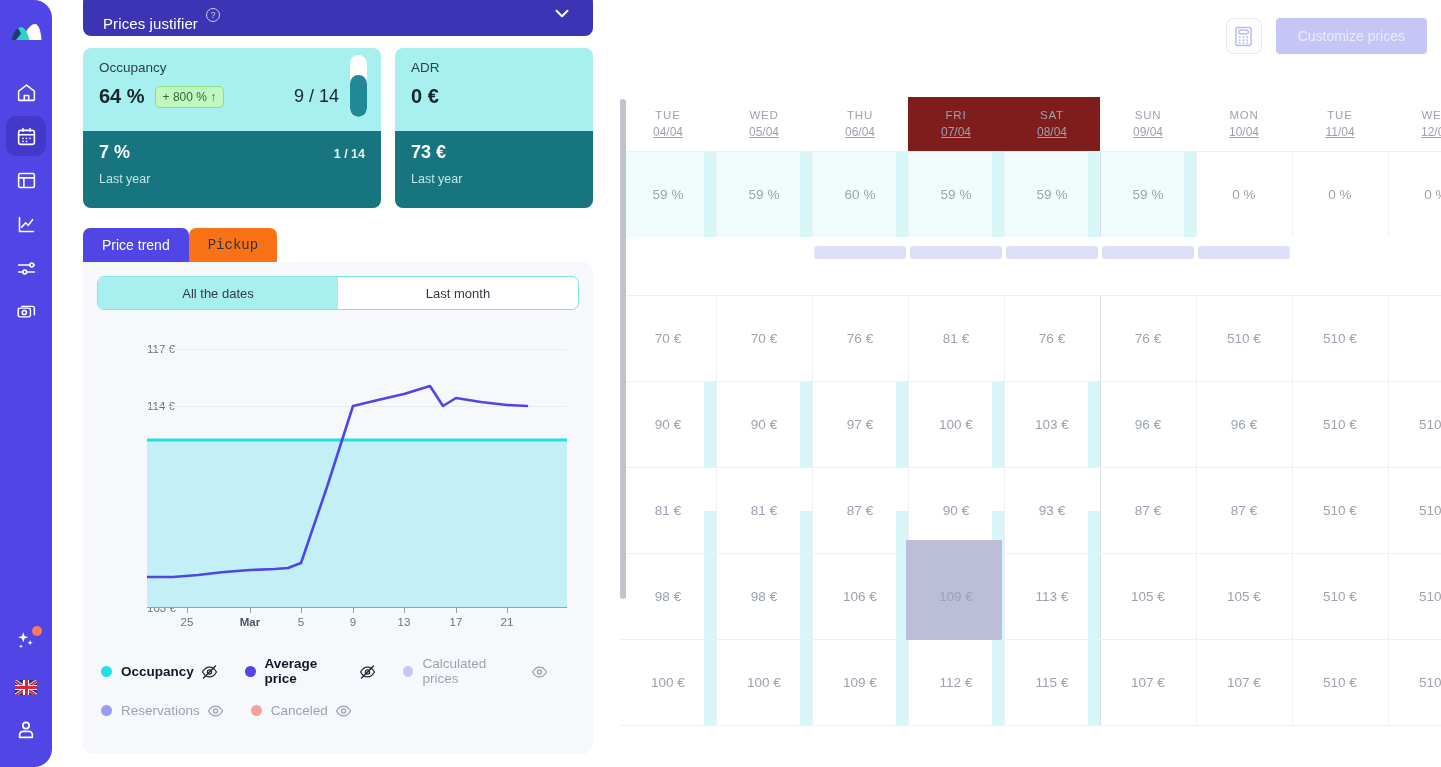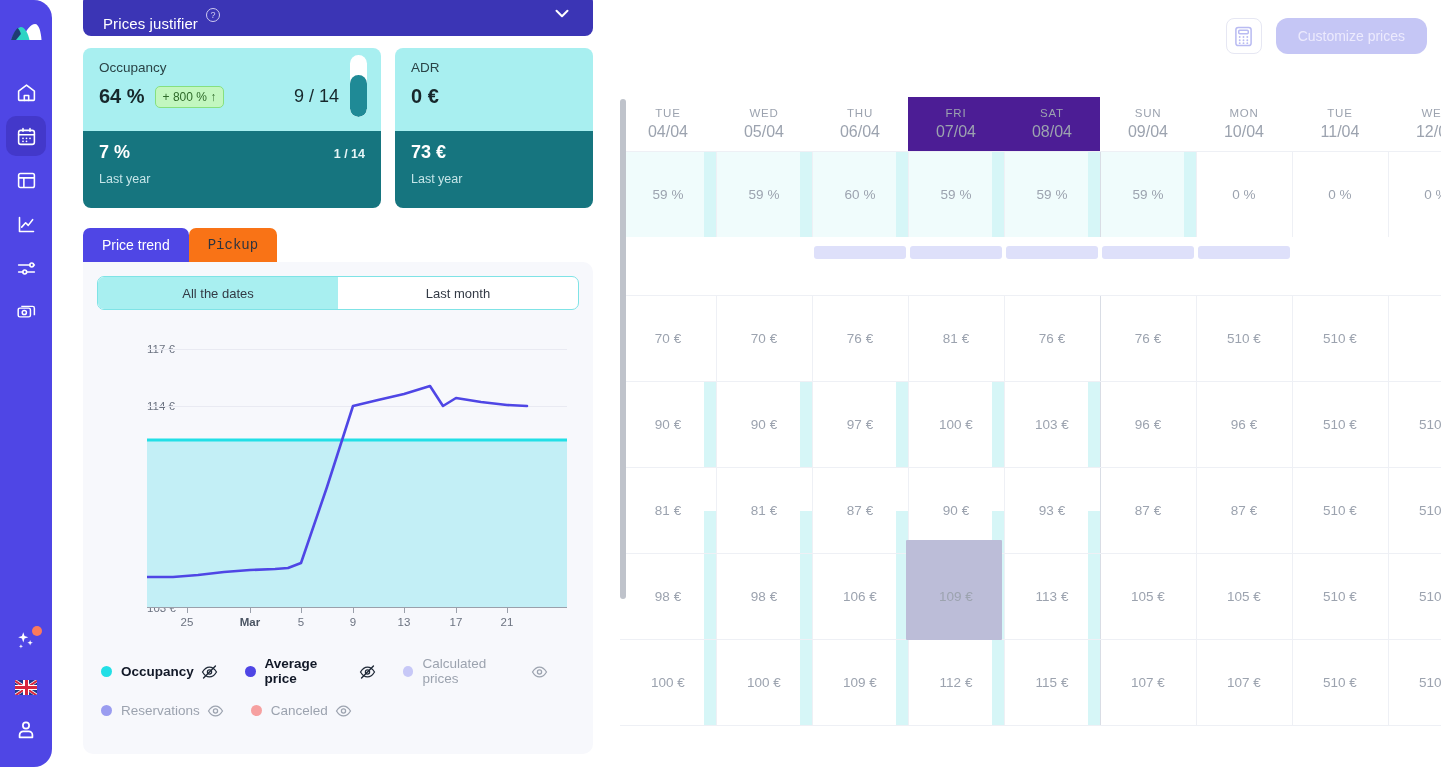--- a/index.html
+++ b/index.html
@@ -133,32 +133,32 @@
     position: absolute; left: 620px; top: 0; width: 821px; height: 767px;
     background: #fff; overflow: hidden;
     border-top-right-radius: 26px; border-bottom-right-radius: 26px;
   }
   .cal-toolbar { position: absolute; right: 14px; top: 18px; display: flex; align-items: center; gap: 14px; }
   .calc-btn {
     width: 36px; height: 36px; border: 1px solid #e6e7f3; border-radius: 8px;
     display: flex; align-items: center; justify-content: center; background: #fff; cursor: pointer;
   }
   .cust-btn {
-    background: #c5c6f5; color: #eceafd; border: none; border-radius: 12px;
+    background: #c5c6f5; color: #eceafd; border: none; border-radius: 4px;
     height: 36px; padding: 0 22px; font-size: 14px; font-family: inherit; cursor: default;
   }
   .calgrid { position: absolute; left: 0; top: 97px; width: 821px; }
   .cal-headrow { display: flex; height: 54px; }
   .cal-headcell {
     width: 96px; flex: 0 0 96px; display: flex; flex-direction: column;
     align-items: center; justify-content: center; gap: 4px;
   }
-  .cal-headcell.weekend { background: #4c1d95; }
+  .cal-headcell.weekend { background: #7f1d1d; }
   .cal-dow { font-size: 11.5px; color: #9ca3af; letter-spacing: .8px; }
-  .cal-date { font-size: 16px; color: #9ca3af; }
+  .cal-date { font-size: 12px; color: #9ca3af; text-decoration: underline; }
   .cal-row { display: flex; border-top: 1px solid #eef0f5; position: relative; }
   .cal-cell {
     width: 96px; flex: 0 0 96px; display: flex; align-items: center; justify-content: center;
     font-size: 13.5px; color: #9ca3af; position: relative;
   }
   .cal-cell .cellv { position: relative; z-index: 3; }
   .row-occ { height: 86px; }
   .row-occ .cal-cell.hasocc { background: #f0fcfc; }
   .row-res { height: 58px; border-top: none; }
   .row-price { height: 86px; }

